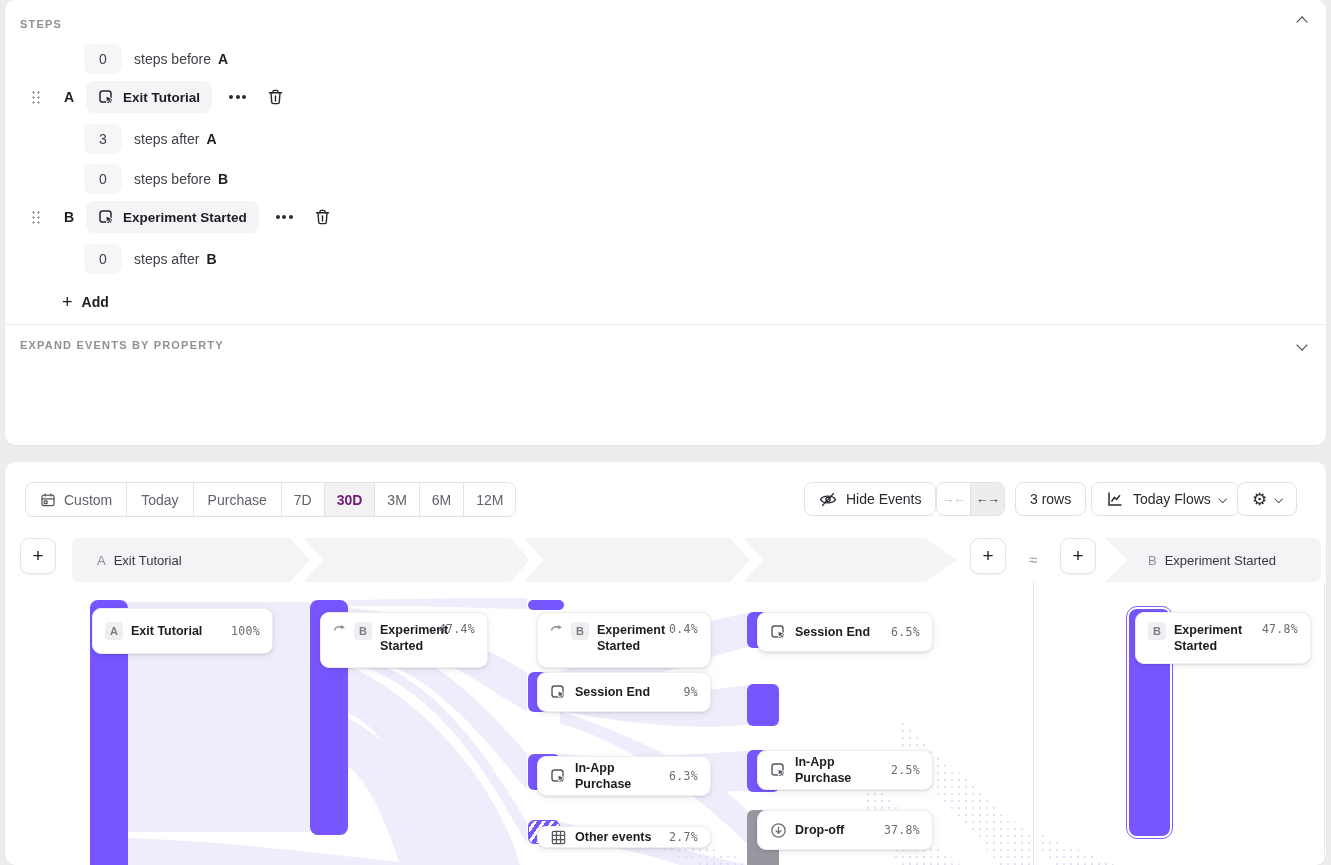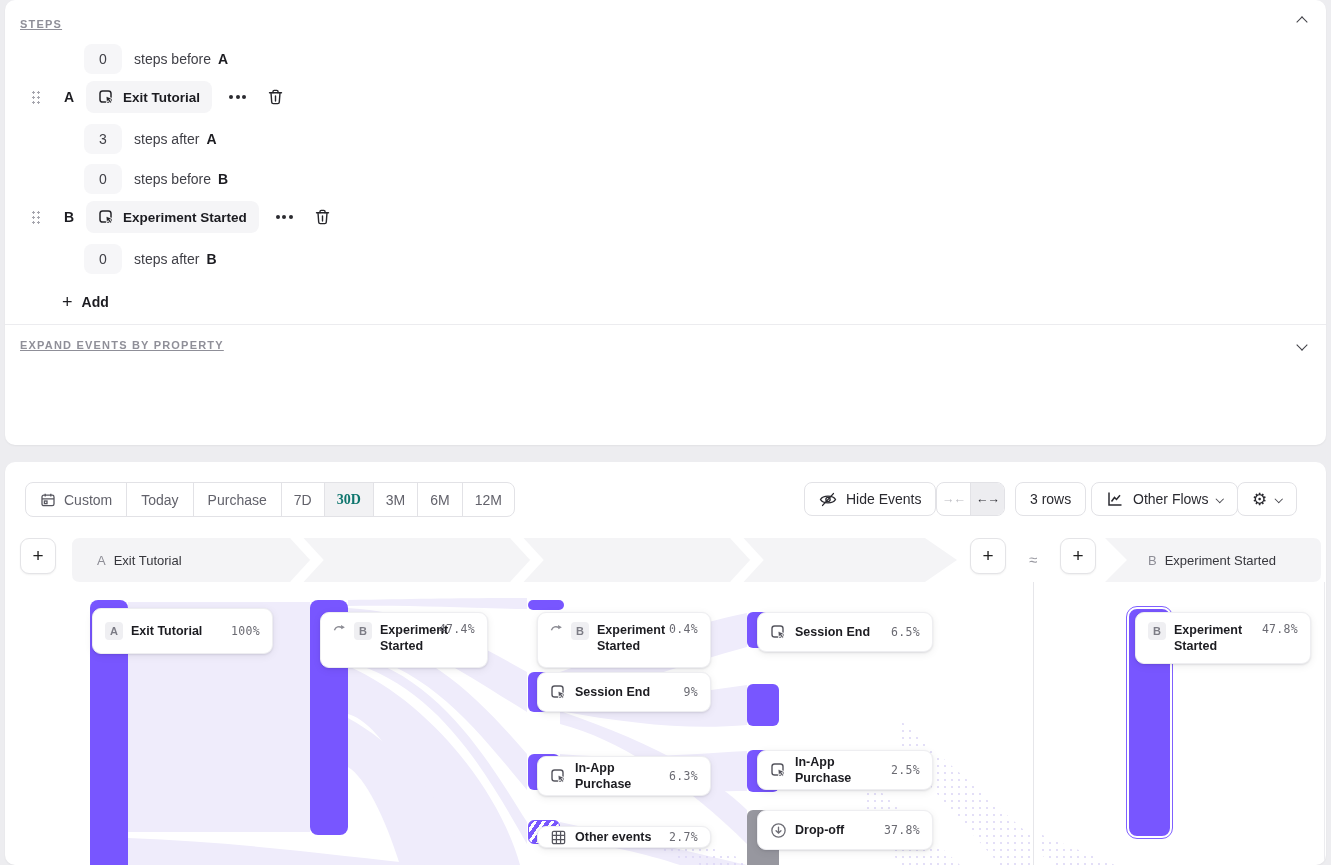--- a/index.html
+++ b/index.html
@@ -9,21 +9,21 @@
     font-family:"Liberation Sans", sans-serif;
     color:#1c1c21;
     -webkit-font-smoothing:antialiased;
   }
   .card{position:absolute;left:5px;width:1321px;background:#fff;border-radius:10px;
         box-shadow:0 1px 2px rgba(18,18,24,.05);}
   .card-top{top:0;height:445px;}
   .card-bottom{top:462px;height:403px;overflow:hidden;}
 
   
-  .sec-label,.acc-label{font-size:11px;letter-spacing:1.2px;color:#8f8f98;font-weight:600;text-decoration:underline;}
+  .sec-label,.acc-label{font-size:11px;letter-spacing:1.2px;color:#8f8f98;font-weight:600;}
   .sec-head{position:absolute;top:14px;left:15px;}
   .chev{display:inline-block;width:7px;height:7px;border-right:1.8px solid #3f3f46;border-bottom:1.8px solid #3f3f46;}
   .chev.up{transform:rotate(-135deg);}
   .chev.down{transform:rotate(45deg);}
   .chev.sm{width:4.5px;height:4.5px;border-width:1.6px;border-color:#44444b;}
   .steps-chev{position:absolute;right:20px;top:18px;}
 
   .count-row,.step-row,.add-row{position:absolute;display:flex;align-items:center;height:32px;}
   .count-row{left:79px;}
   .numbox{width:38px;height:30px;background:#f6f6f8;border-radius:8px;display:flex;align-items:center;justify-content:center;
@@ -48,21 +48,21 @@
   .add-label{margin-left:9px;font-size:14px;font-weight:700;}
 
   .acc{position:absolute;left:0;width:100%;height:40px;border-top:1px solid #ececef;display:flex;align-items:center;cursor:pointer;}
   .acc .acc-label{margin-left:15px;}
   .acc .chev{position:absolute;right:20px;}
 
   
   .datebar{position:absolute;left:20px;top:20px;height:33px;display:flex;border:1px solid #e2e2e6;border-radius:8px;overflow:hidden;background:#fff;}
   .seg{display:flex;align-items:center;gap:8px;padding:0 14px;font-size:14px;color:#62626b;border-left:1px solid #e2e2e6;cursor:pointer;white-space:nowrap;}
   .seg:first-child{border-left:none;}
-  .seg.active{background:#f2f2f4;color:#0f766e;font-weight:700;font-family:Liberation Serif, serif;}
+  .seg.active{background:#f2f2f4;color:#701a75;font-weight:700;}
   .tbtn{position:absolute;top:20px;height:34px;display:inline-flex;align-items:center;gap:9px;padding:0 14px;
     border:1px solid #e2e2e6;border-radius:8px;background:#fff;font-size:14px;font-weight:500;color:#2a2a30;cursor:pointer;box-sizing:border-box;}
   .arrowseg{position:absolute;top:20px;left:931px;height:34px;display:flex;border:1px solid #e2e2e6;border-radius:8px;overflow:hidden;box-sizing:border-box;}
   .arrowseg .cell{width:33px;display:flex;align-items:center;justify-content:center;font-size:12.5px;letter-spacing:-1px;cursor:pointer;}
   .cell.dim{color:#b9b9c0;}
   .cell.on{background:#ededf0;color:#2a2a30;border-left:1px solid #e2e2e6;}
   .gearglyph{font-size:17px;line-height:1;color:#2a2a30;}
 
   
   .plusbtn{position:absolute;top:76px;width:36px;height:36px;background:#fff;border:1px solid #e4e4e7;border-radius:9px;
@@ -235,21 +235,21 @@
     <span>3 rows</span>
   </div>
 
   <div class="tbtn" style="left:1086px">
     <span class="nicon">
       <svg width="18" height="18" viewBox="0 0 18 18" fill="none" stroke="#2a2a30" stroke-width="1.5">
           <path d="M3 2.5 V15 H15.5"></path>
           <path d="M5.5 11.5 L8.5 7.5 L10.5 9.5 L14 5.2"></path>
         </svg>
     </span>
-    <span>Other Flows</span>
+    <span>Today Flows</span>
     <span class="chev down sm"></span>
   </div>
 
   <div class="tbtn" style="left:1232px">
     <span class="gearglyph">⚙</span>
     <span class="chev down sm"></span>
   </div>
 
   <button class="plusbtn" style="left:15px"></button>
 

